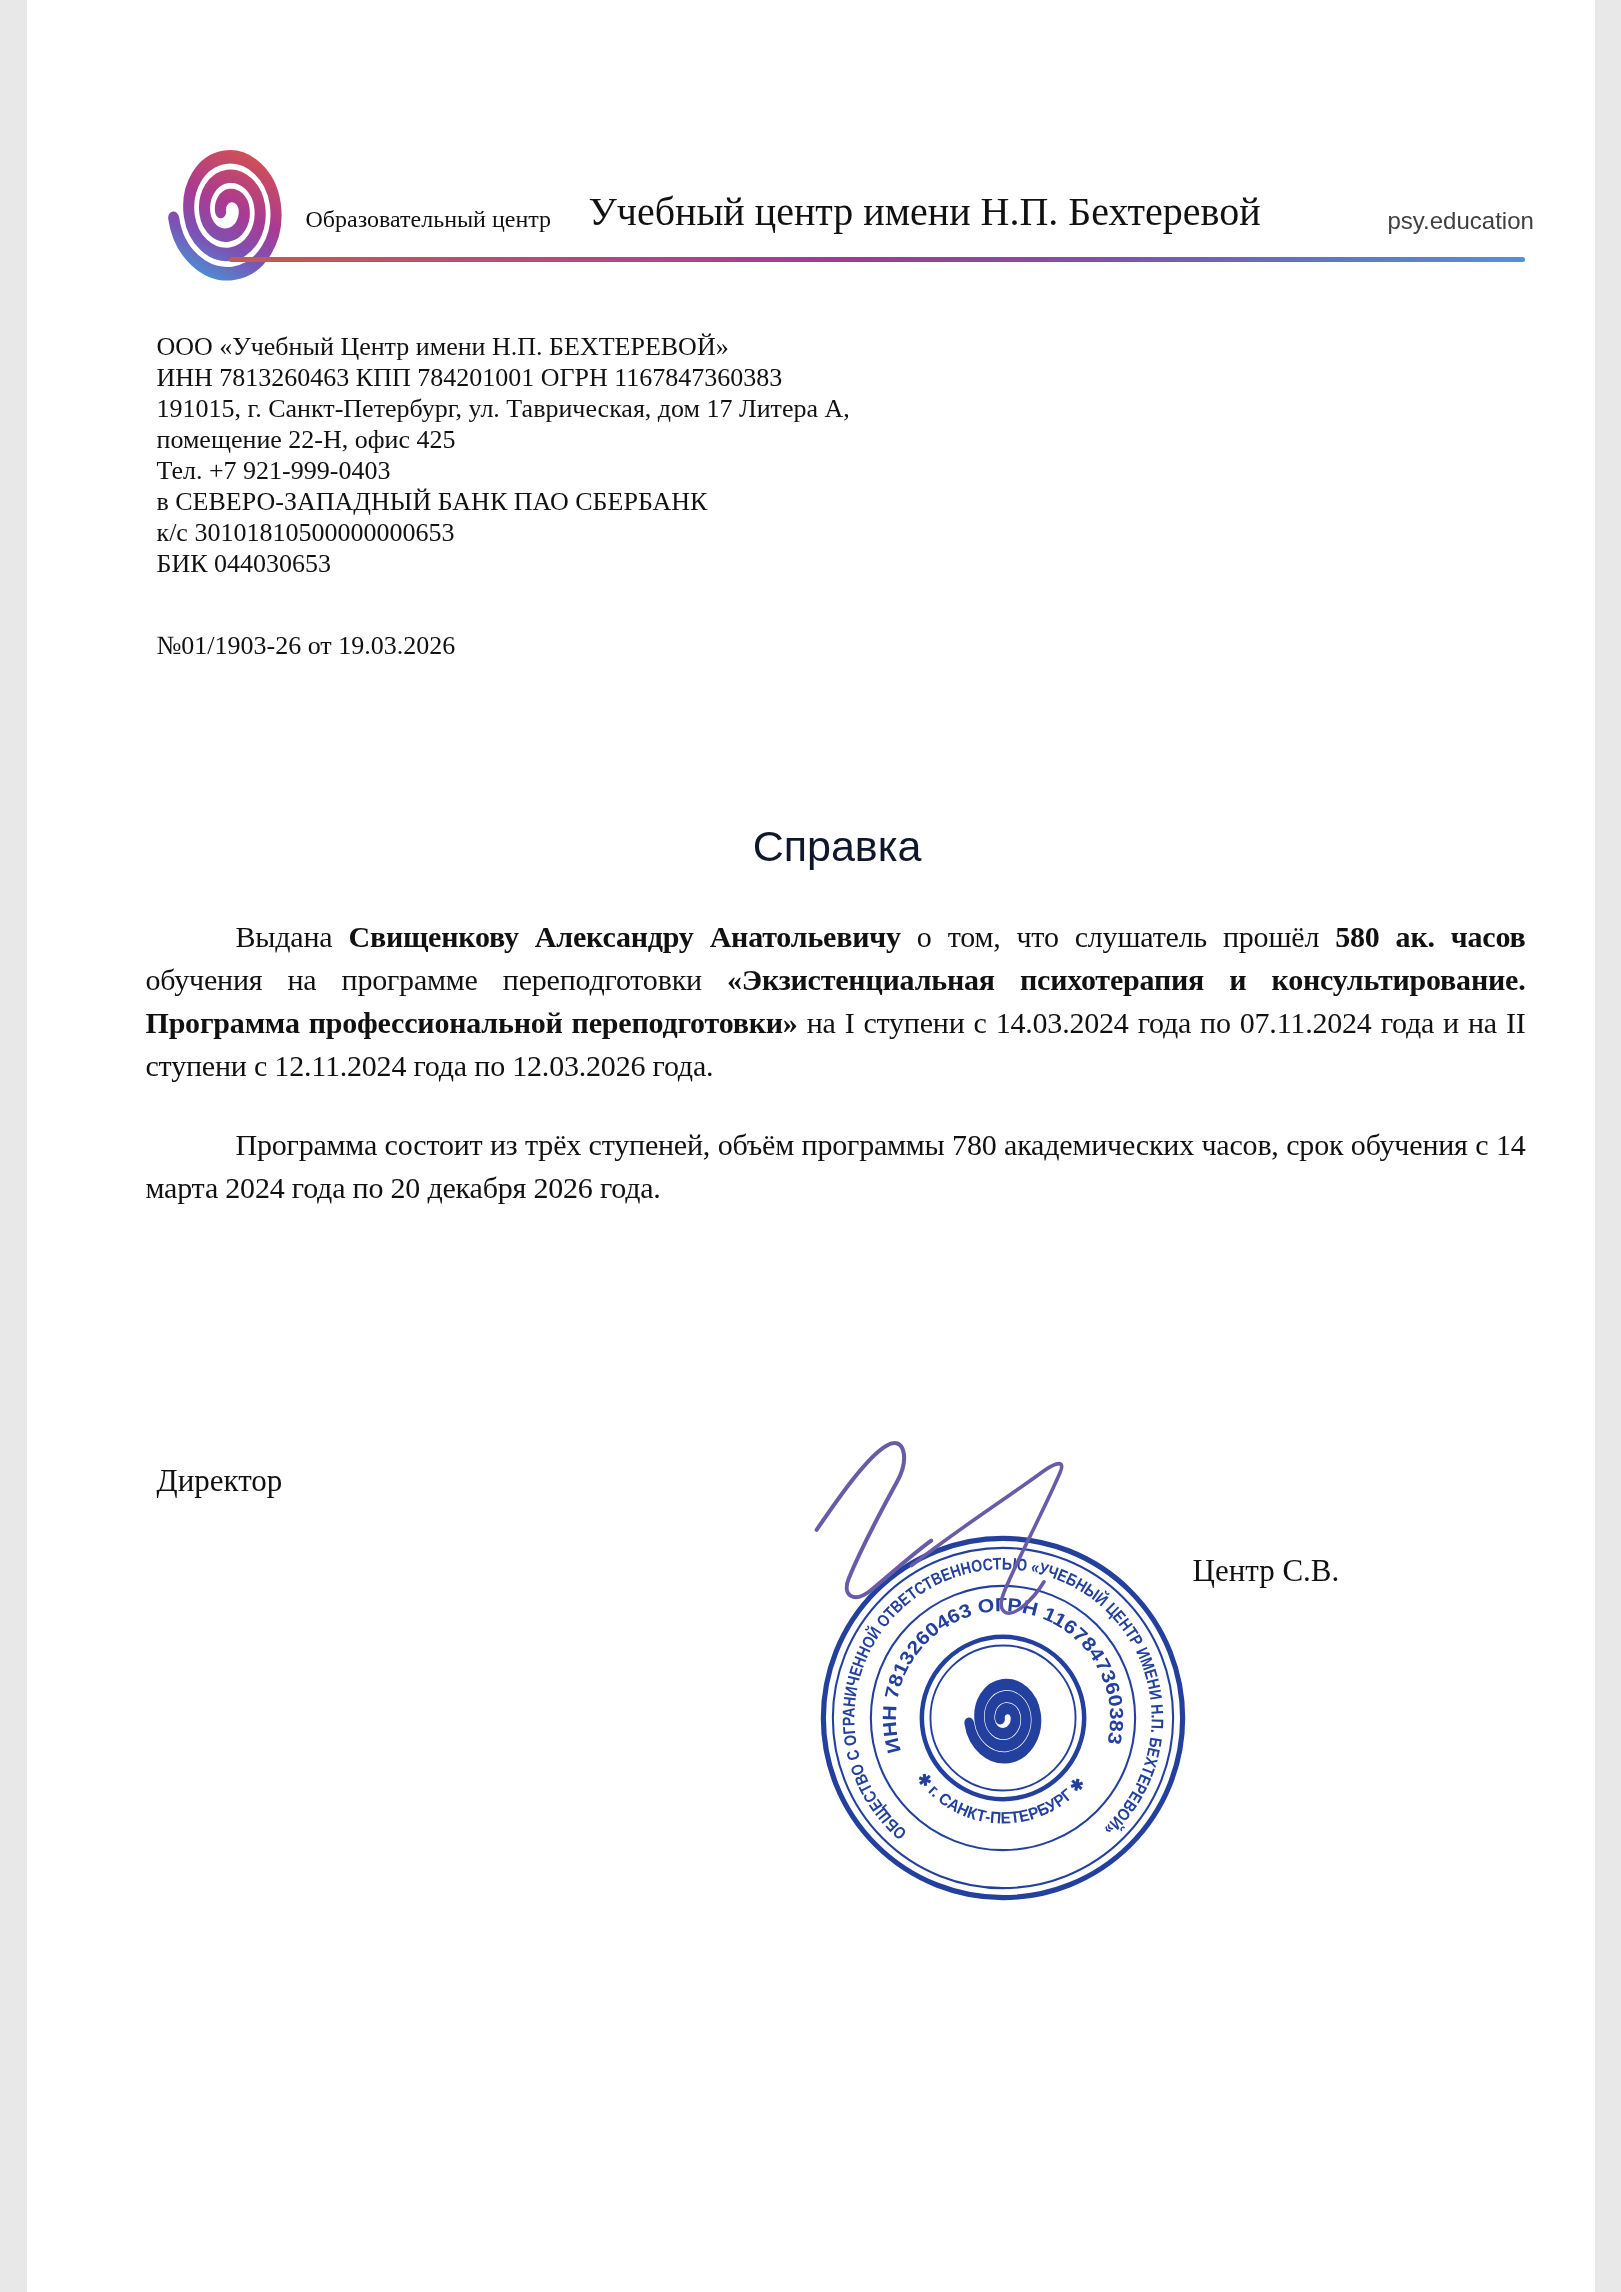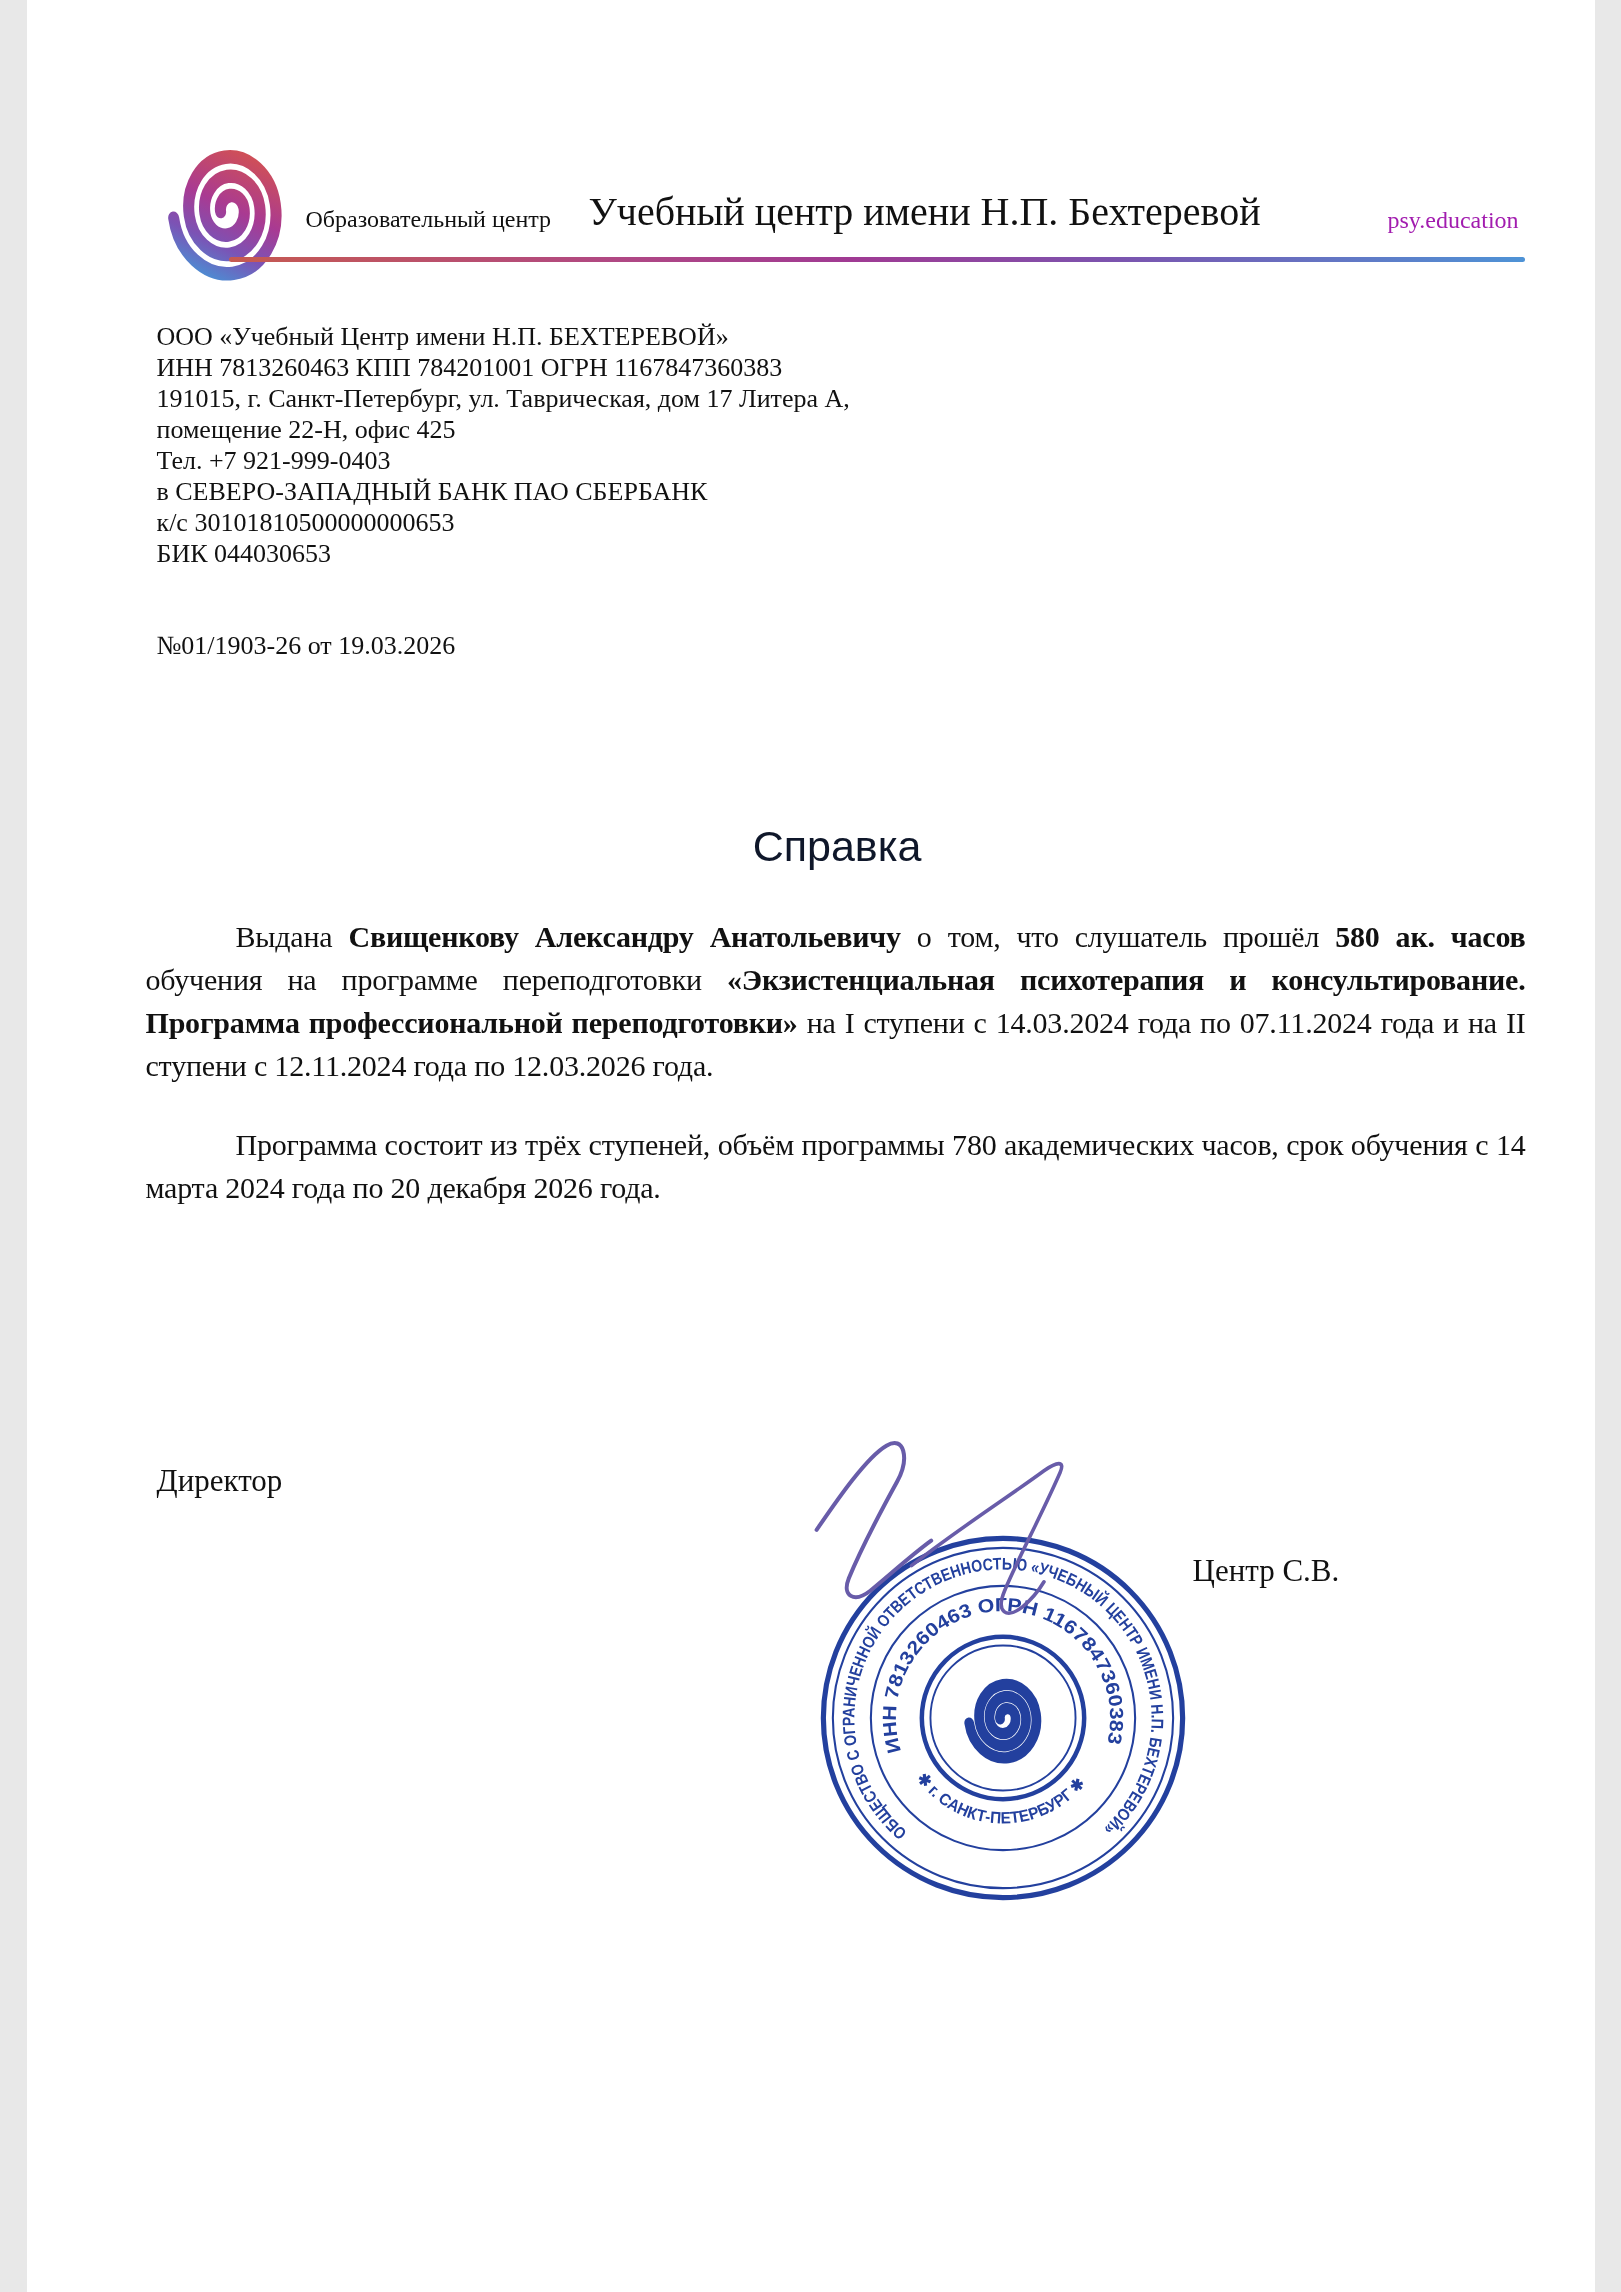--- a/index.html
+++ b/index.html
@@ -7,28 +7,28 @@
     position:relative; width:1568px; height:2293px; background:#ffffff;
     font-family:"Liberation Serif", serif; color:#111; overflow:hidden;
     margin:0 auto;
   }
   .abs{position:absolute;}
 
   
   .logo-svg{left:139px; top:145px;}
   .org-label{left:279px; top:206px; font-size:24px; white-space:nowrap;}
   .main-title{left:562px; top:188px; font-size:40px; white-space:nowrap;}
-  .website{left:1361px; top:207px; font-size:24px; font-family:Liberation Serif, serif; color:#a21caf; white-space:nowrap;}
+  .website{left:1361px; top:207px; font-size:24px; font-family:Liberation Sans, sans-serif; color:#404040; white-space:nowrap;}
   .header-line{
     left:202px; top:257px; width:1296px; height:5.4px; border-radius:2.7px;
     background:linear-gradient(90deg,#c65a50 0%, #b04884 30%, #a03a93 48%, #7c53ae 68%, #4e93d6 100%);
   }
 
   
-  .company{left:130px; top:321px; font-size:26px; line-height:31px;}
+  .company{left:130px; top:331px; font-size:26px; line-height:31px;}
   .doc-number{left:130px; top:631px; font-size:26px;}
 
   
   .doc-title{left:0; top:822px; width:1621px; text-align:center;
     font-family:"Liberation Sans", sans-serif; font-size:43px; color:#0f172a;}
   .body-text{left:119px; top:915px; width:1380px; font-size:30px; line-height:43px;
     text-align:justify; letter-spacing:-0.2px;}
   .body-text p{margin:0; text-indent:90px;}
   .body-text p + p{margin-top:36px;}
 

